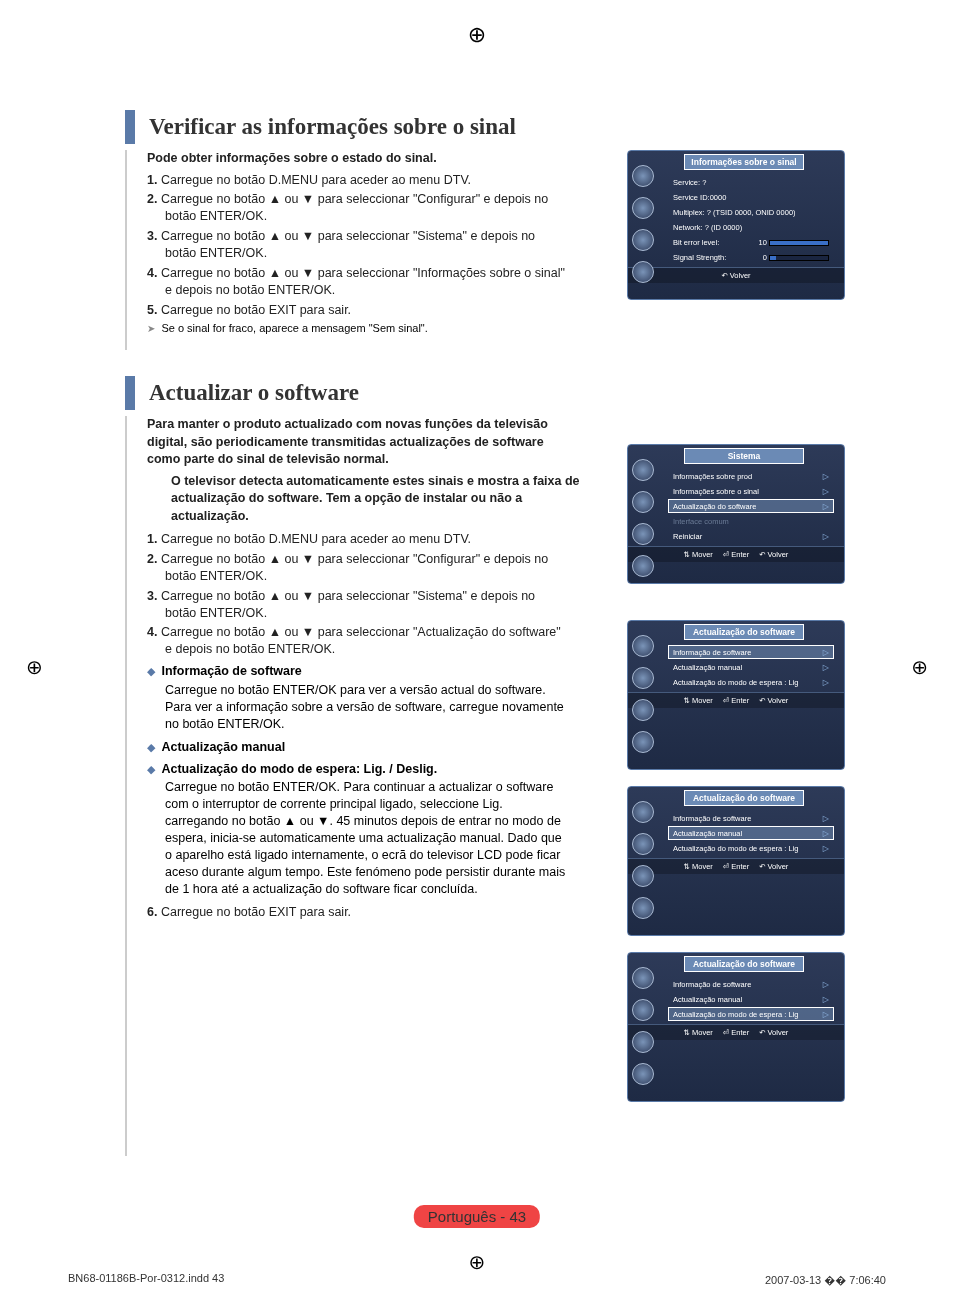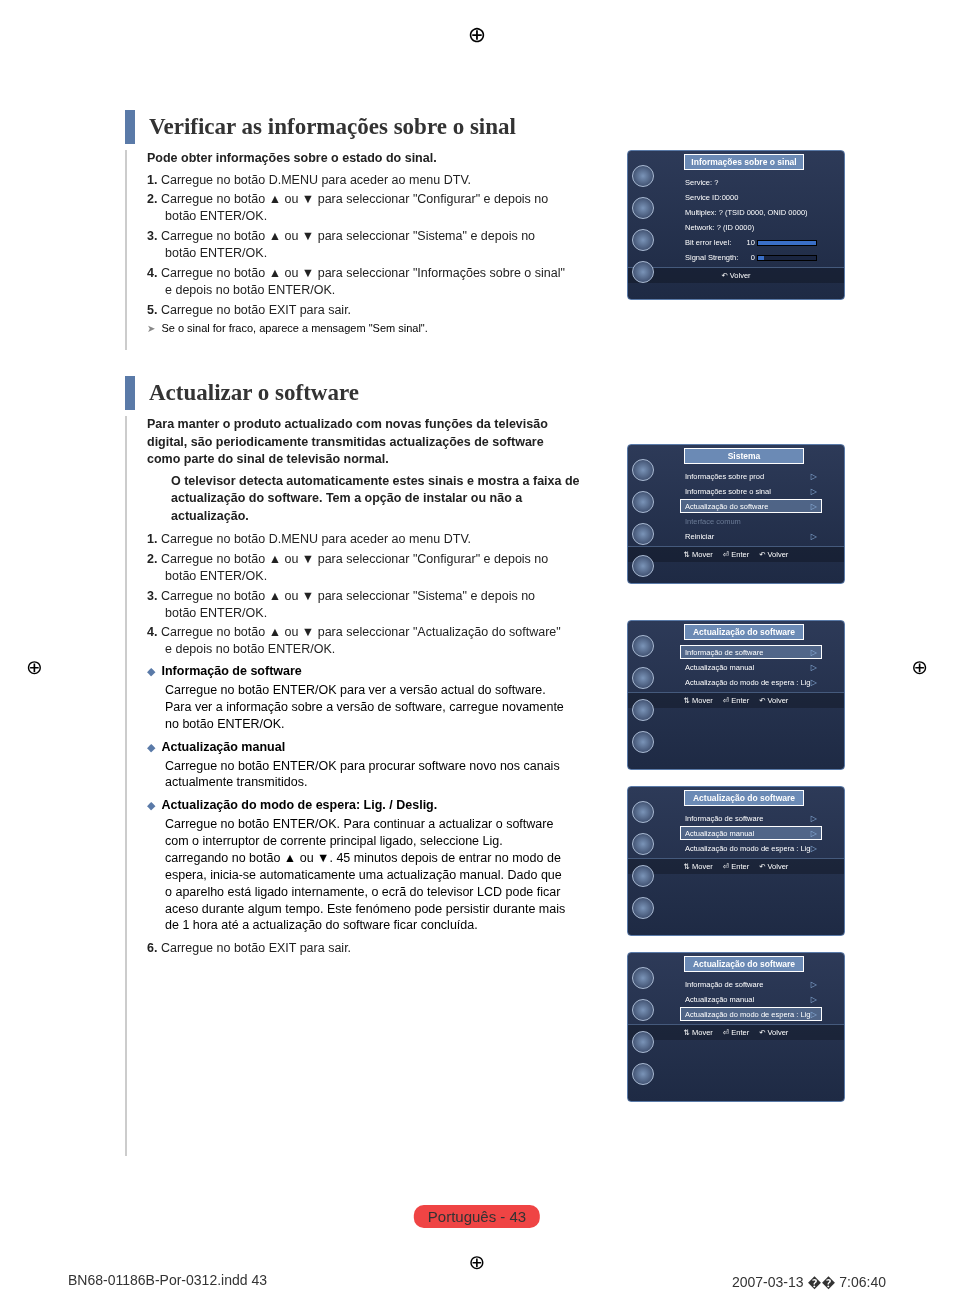--- a/index.html
+++ b/index.html
@@ -81,21 +81,21 @@
     border:1px solid #aabbd4;
   }
   .osd .osd-content {
     margin-left: 32px;
     padding: 4px 6px 2px 4px;
   }
   .osd .row {
     display:flex; justify-content:space-between; align-items:center;
     border:1px solid transparent;
     padding:1.5px 4px;
-    margin:1px 16px;
+    margin:1px 4px;
     font-size:7.5px;
   }
   .osd .row.sel { border:1px solid #fff; background:rgba(120,150,190,.5); }
   .osd .row .tri { color:#8db3e0; font-size:8px; }
   .osd .row.dis { color:#6a7a95; }
   .osd .bar {
     display:inline-block; width:60px; height:6px;
     background:linear-gradient(90deg,#3a6fc7 10%,#1a2540 10%);
     border:1px solid #000; vertical-align:middle;
   }
@@ -120,21 +120,21 @@
     background: #ef4444;
     border-radius: 10px;
     padding: 3px 14px;
     font-size: 15px;
     font-weight: normal;
     color:#333;
   }
   .doc-foot {
     position:absolute;
     top: 1272px;
-    font-size: 14px;
+    font-size: 11px;
     color:#333;
   }
   .doc-foot.left { left: 68px; }
   .doc-foot.right { right: 68px; }
 </style>
 </head>
 <body>
 
 <div class="printmark">⊕</div>
 <div class="printmark-mid">⊕</div>
@@ -199,21 +199,20 @@
       <li><span class="step-num">1.</span> <span>Carregue no botão D.MENU para aceder ao menu DTV.</span></li>
       <li><span class="step-num">2.</span> <span>Carregue no botão ▲ ou ▼ para seleccionar "Configurar" e depois no botão ENTER/OK.</span></li>
       <li><span class="step-num">3.</span> <span>Carregue no botão ▲ ou ▼ para seleccionar "Sistema" e depois no botão ENTER/OK.</span></li>
       <li><span class="step-num">4.</span> <span>Carregue no botão ▲ ou ▼ para seleccionar "Actualização do software" e depois no botão ENTER/OK.</span></li>
     </ol>
 
     <div class="sub-item"><span class="diamond">◆</span><b>Informação de software</b></div>
     <div class="sub-body">Carregue no botão ENTER/OK para ver a versão actual do software. Para ver a informação sobre a versão de software, carregue novamente no botão ENTER/OK.</div>
 
     <div class="sub-item"><span class="diamond">◆</span><b>Actualização manual</b></div>
-    <div class="sub-body">Carregue no botão ENTER/OK para procurar software novo nos canais actualmente transmitidos.</div>
 
     <div class="sub-item"><span class="diamond">◆</span><b>Actualização do modo de espera: Lig. / Deslig.</b></div>
     <div class="sub-body">Carregue no botão ENTER/OK. Para continuar a actualizar o software com o interruptor de corrente principal ligado, seleccione Lig. carregando no botão ▲ ou ▼. 45 minutos depois de entrar no modo de espera, inicia-se automaticamente uma actualização manual. Dado que o aparelho está ligado internamente, o ecrã do televisor LCD pode ficar aceso durante algum tempo. Este fenómeno pode persistir durante mais de 1 hora até a actualização do software ficar concluída.</div>
 
     <ol class="steps">
       <li><span class="step-num">6.</span> <span>Carregue no botão EXIT para sair.</span></li>
     </ol>
 
     <div class="osd" style="top:28px; height:140px;">
       <div class="osd-titlebar">Sistema</div>

